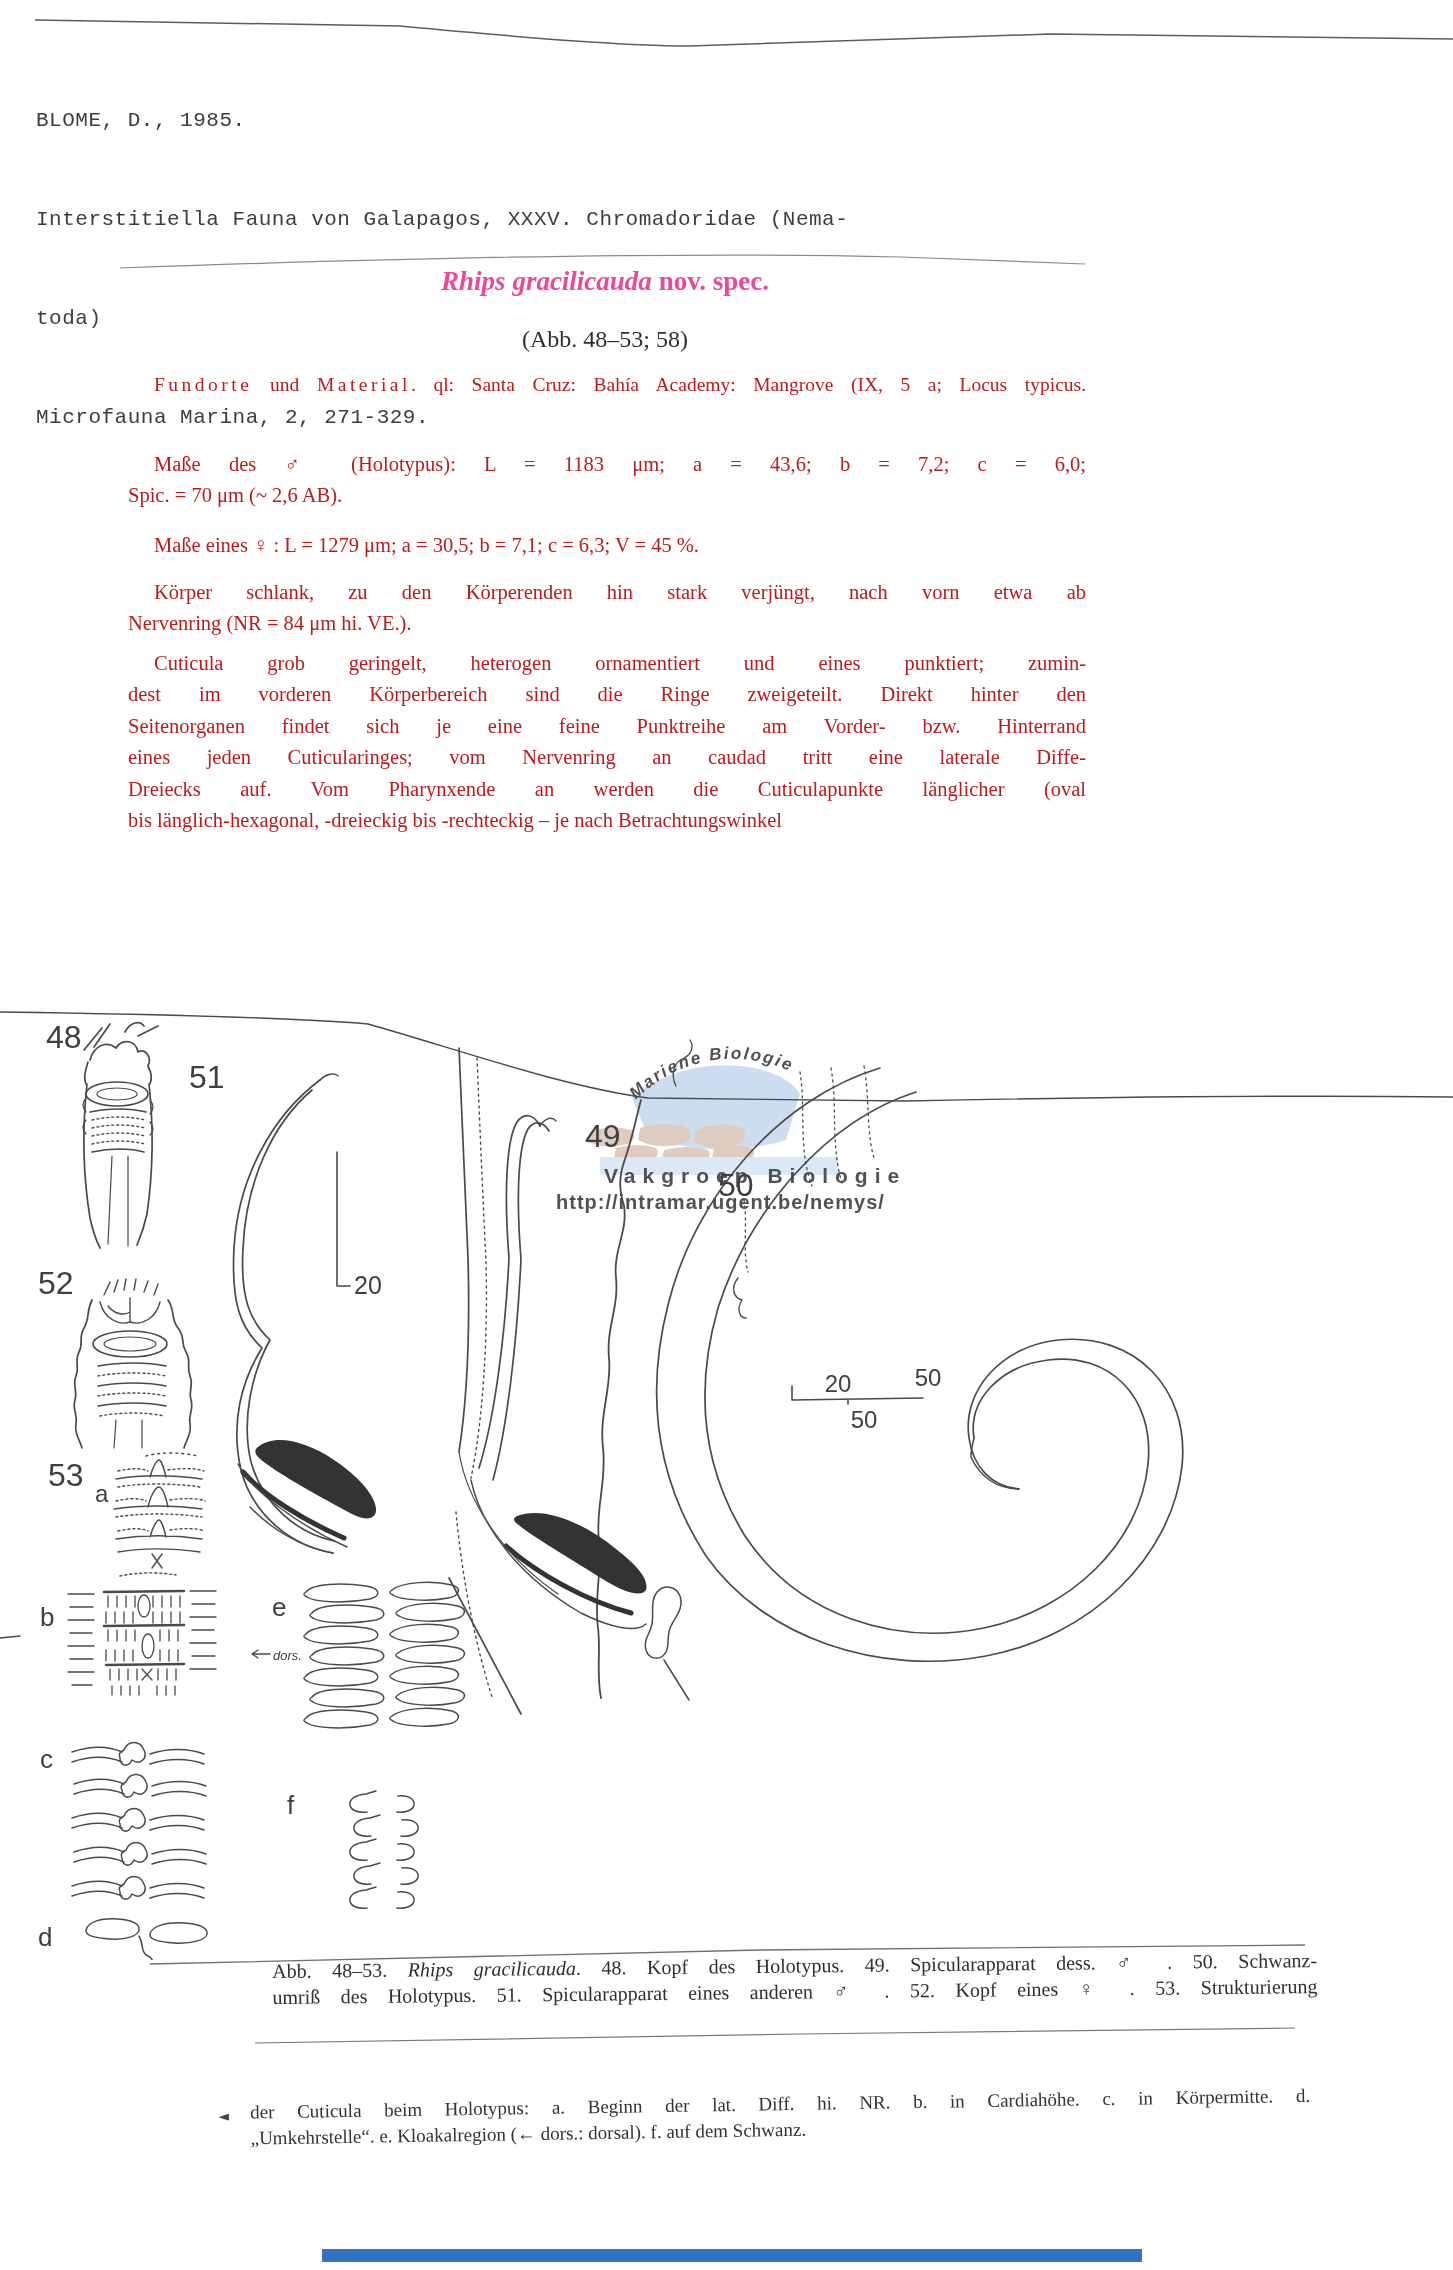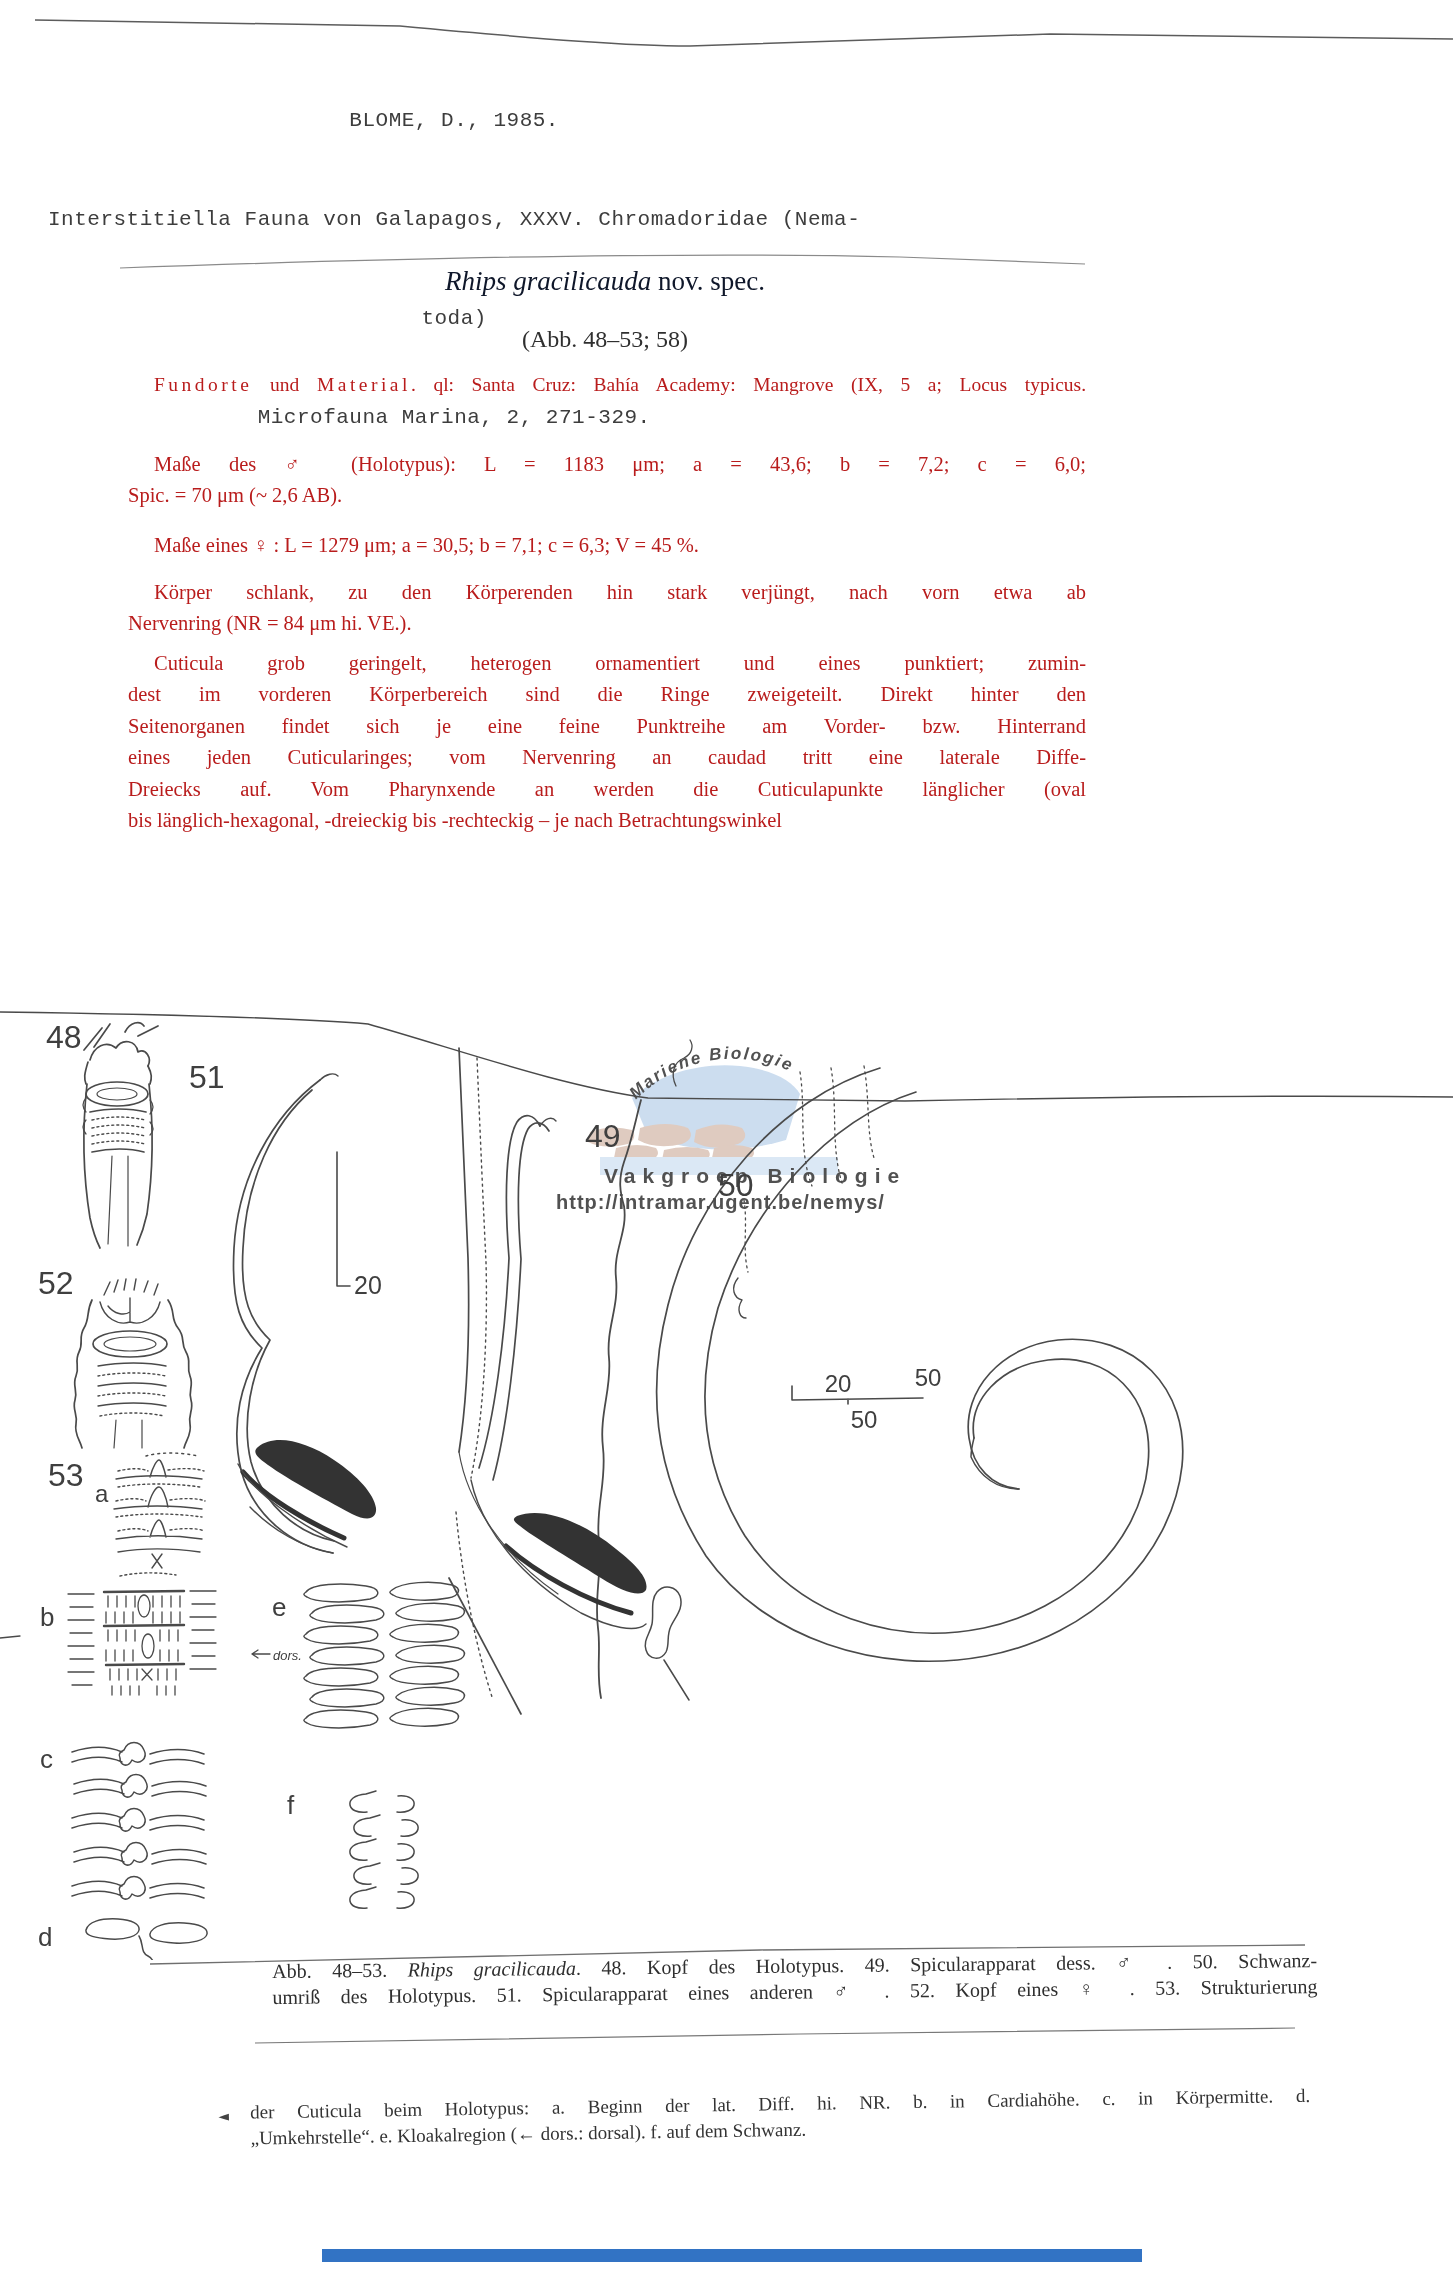--- a/index.html
+++ b/index.html
@@ -1,22 +1,22 @@
 <!DOCTYPE html>
 <html><head>
 <meta charset="utf-8">
 <style>
   html,body{margin:0;padding:0;background:#ffffff;}
   .page{position:relative;width:1453px;height:2270px;background:#ffffff;overflow:hidden;
         font-family:"Liberation Serif","DejaVu Serif",serif;color:#2f2f2f;}
-  .mono{position:absolute;left:48px;top:38px;
+  .mono{position:absolute;left:36px;top:38px;
         font-family:"Liberation Mono","DejaVu Sans Mono",monospace;
-        font-size:21px;line-height:33px;color:#3d3d3d;letter-spacing:.5px;white-space:pre;text-align:center;}
+        font-size:21px;line-height:33px;color:#3d3d3d;letter-spacing:.5px;white-space:pre;}
   .title-line{position:absolute;left:130px;width:950px;text-align:center;}
-  #title{top:266px;font-size:27px;font-weight:400;color:#0f172a;}
+  #title{top:266px;font-size:27px;font-weight:700;color:#ec4899;}
   #subtitle{top:326px;font-size:24px;}
   .body-par{position:absolute;left:128px;width:958px;font-size:20.5px;color:#b91c1c;}
   .tline{line-height:31.4px;text-align:justify;text-align-last:justify;}
   .tline.noj{text-align-last:auto;}
   .ind{padding-left:26px;}
   .sperr{letter-spacing:3.5px;}
   #par-fundorte{top:370px;font-size:19.5px;}
   #par-fundorte .tline{line-height:30px;}
   #par-masse-m{top:449px;}
   #par-masse-f{top:530px;}

